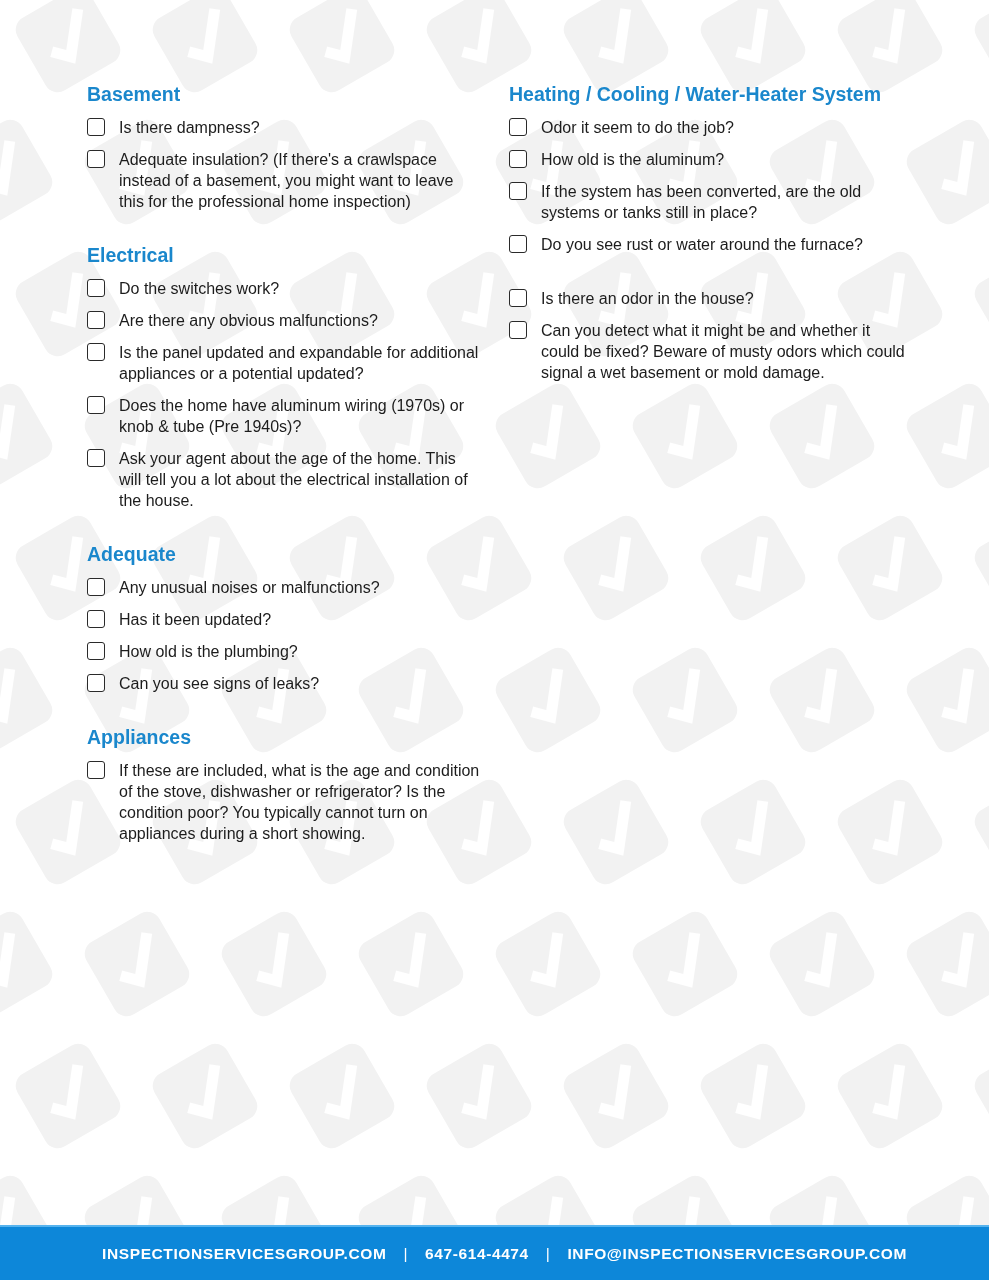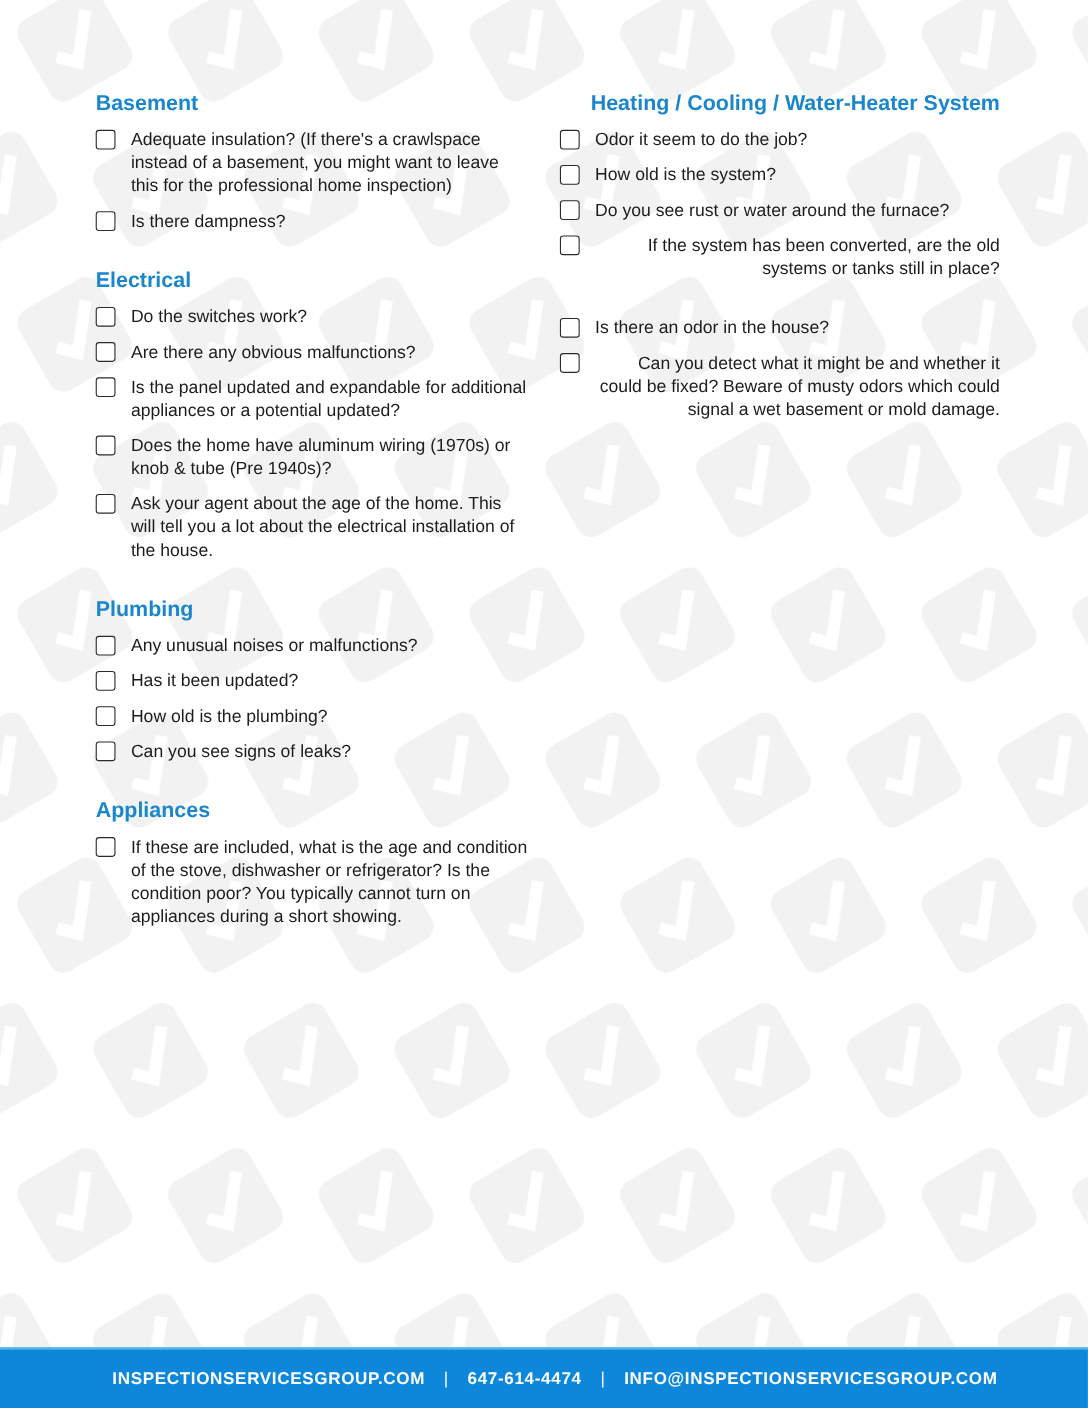--- a/index.html
+++ b/index.html
@@ -23,21 +23,21 @@
       position: absolute;
       left: 0; top: 0;
       width: 989px; height: 1225px;
       z-index: 1;
     }
     .col {
       position: absolute;
       top: 84px;
     }
     .col-left { left: 87px; width: 395px; }
-    .col-right { left: 509px; width: 400px; text-align: right; }
+    .col-right { left: 509px; width: 400px; }
     .section { margin-bottom: 33px; }
     .section-title {
       color: #1a87cc;
       font-weight: bold;
       font-size: 19.5px;
       line-height: 21px;
       margin: 0 0 12px 0;
     }
     .item {
       display: flex;
@@ -115,26 +115,26 @@
 </svg>
 
 <div class="page">
 
   <div class="col col-left">
 
     <div class="section">
       <h2 class="section-title">Basement</h2>
       <div class="item">
         <span class="checkbox"></span>
+        <span class="item-text">Is there dampness?</span>
+      </div>
+      <div class="item">
+        <span class="checkbox"></span>
         <span class="item-text">Adequate insulation? (If there's a crawlspace instead of a basement, you might want to leave this for the professional home inspection)</span>
       </div>
-      <div class="item">
-        <span class="checkbox"></span>
-        <span class="item-text">Is there dampness?</span>
-      </div>
     </div>
 
     <div class="section">
       <h2 class="section-title">Electrical</h2>
       <div class="item">
         <span class="checkbox"></span>
         <span class="item-text">Do the switches work?</span>
       </div>
       <div class="item">
         <span class="checkbox"></span>
@@ -148,21 +148,21 @@
         <span class="checkbox"></span>
         <span class="item-text">Does the home have aluminum wiring (1970s) or knob &amp; tube (Pre 1940s)?</span>
       </div>
       <div class="item">
         <span class="checkbox"></span>
         <span class="item-text">Ask your agent about the age of the home. This will tell you a lot about the electrical installation of the house.</span>
       </div>
     </div>
 
     <div class="section">
-      <h2 class="section-title">Plumbing</h2>
+      <h2 class="section-title">Adequate</h2>
       <div class="item">
         <span class="checkbox"></span>
         <span class="item-text">Any unusual noises or malfunctions?</span>
       </div>
       <div class="item">
         <span class="checkbox"></span>
         <span class="item-text">Has it been updated?</span>
       </div>
       <div class="item">
         <span class="checkbox"></span>
@@ -186,29 +186,29 @@
   <div class="col col-right">
 
     <div class="section">
       <h2 class="section-title">Heating / Cooling / Water-Heater System</h2>
       <div class="item">
         <span class="checkbox"></span>
         <span class="item-text">Odor it seem to do the job?</span>
       </div>
       <div class="item">
         <span class="checkbox"></span>
-        <span class="item-text">How old is the system?</span>
+        <span class="item-text">How old is the aluminum?</span>
+      </div>
+      <div class="item">
+        <span class="checkbox"></span>
+        <span class="item-text">If the system has been converted, are the old systems or tanks still in place?</span>
       </div>
       <div class="item">
         <span class="checkbox"></span>
         <span class="item-text">Do you see rust or water around the furnace?</span>
-      </div>
-      <div class="item">
-        <span class="checkbox"></span>
-        <span class="item-text">If the system has been converted, are the old systems or tanks still in place?</span>
       </div>
     </div>
 
     <div class="section">
       <div class="item">
         <span class="checkbox"></span>
         <span class="item-text">Is there an odor in the house?</span>
       </div>
       <div class="item">
         <span class="checkbox"></span>

